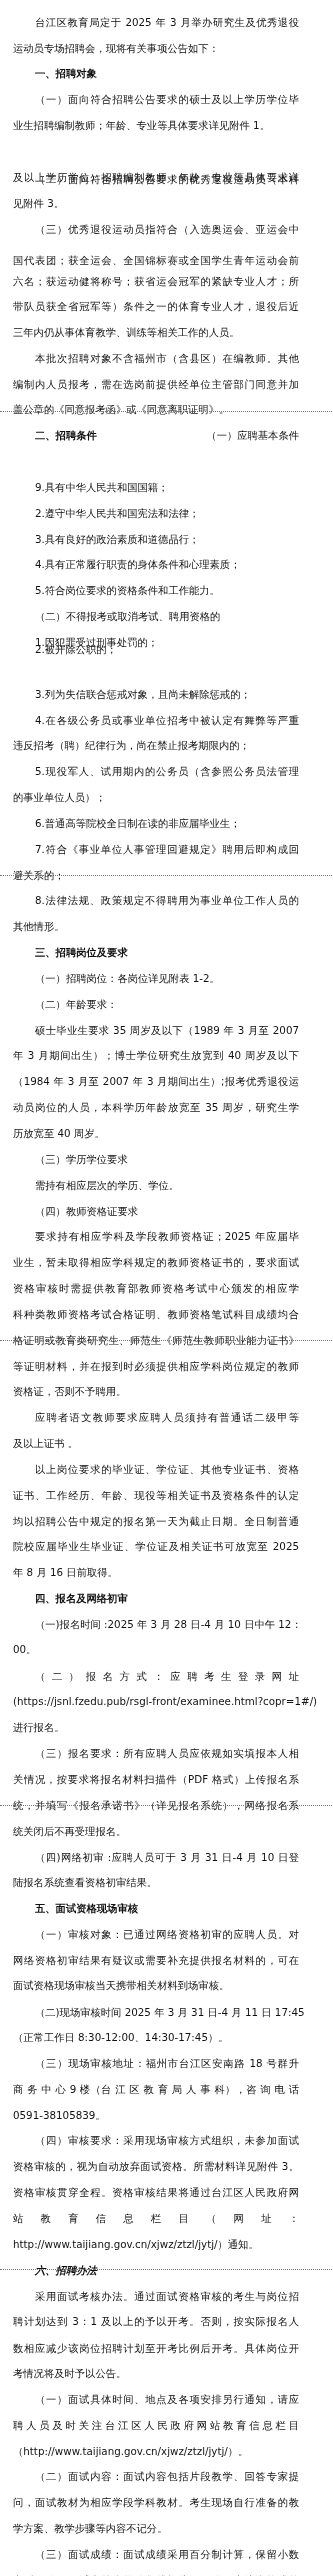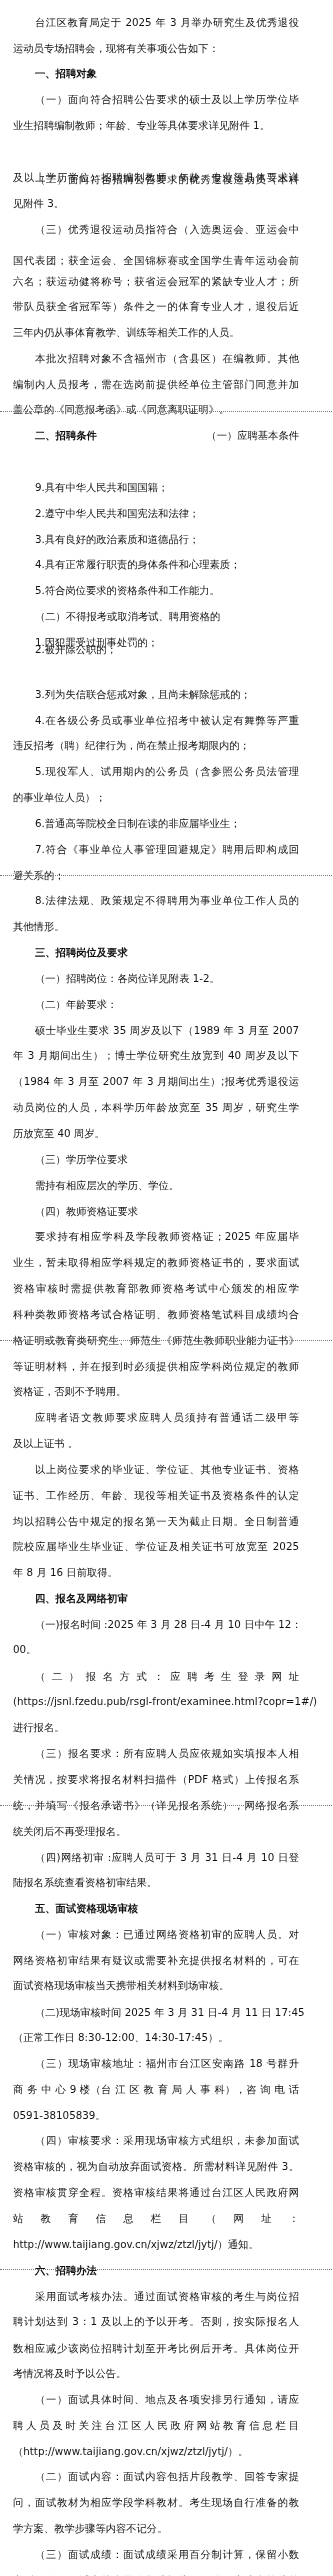--- a/index.html
+++ b/index.html
@@ -98,21 +98,21 @@
     <div class="line indent just" style="top: 2005px;">（二)现场审核时间 2025 年 3 月 31 日-4 月 11 日 17:45</div>
     <div class="line" style="top: 2030px;">（正常工作日 8:30-12:00、14:30-17:45）。</div>
     <div class="line indent just" style="top: 2056px;">（三）现场审核地址：福州市台江区安南路 18 号群升</div>
     <div class="line just" style="top: 2082px;">商 务 中 心 9 楼（台 江 区 教 育 局 人 事 科），咨 询 电 话</div>
     <div class="line" style="top: 2108px;">0591-38105839。</div>
     <div class="line indent just" style="top: 2133px;">（四）审核要求：采用现场审核方式组织，未参加面试</div>
     <div class="line just" style="top: 2159px;">资格审核的，视为自动放弃面试资格。所需材料详见附件 3。</div>
     <div class="line just" style="top: 2185px;">资格审核贯穿全程。资格审核结果将通过台江区人民政府网</div>
     <div class="line just" style="top: 2211px;">站 教 育 信 息 栏 目 （ 网 址 ：</div>
     <div class="line" style="top: 2237px;">http://www.taijiang.gov.cn/xjwz/ztzl/jytj/）通知。</div>
-    <div class="line indent head" style="top: 2263px;">六、招聘办法</div>
+    <div class="line indent head" style="top: 2263px; font-style: italic;">六、招聘办法</div>
     <div class="line indent just" style="top: 2289px;">采用面试考核办法。通过面试资格审核的考生与岗位招</div>
     <div class="line just" style="top: 2314px;">聘计划达到 3：1 及以上的予以开考。否则，按实际报名人</div>
     <div class="line just" style="top: 2341px;">数相应减少该岗位招聘计划至开考比例后开考。具体岗位开</div>
     <div class="line" style="top: 2366px;">考情况将及时予以公告。</div>
     <div class="line indent just" style="top: 2392px;">（一）面试具体时间、地点及各项安排另行通知，请应</div>
     <div class="line just" style="top: 2418px;">聘人员及时关注台江区人民政府网站教育信息栏目</div>
     <div class="line" style="top: 2444px;">（http://www.taijiang.gov.cn/xjwz/ztzl/jytj/）。</div>
     <div class="line indent just" style="top: 2469px;">（二）面试内容：面试内容包括片段教学、回答专家提</div>
     <div class="line just" style="top: 2495px;">问，面试教材为相应学段学科教材。考生现场自行准备的教</div>
     <div class="line" style="top: 2521px;">学方案、教学步骤等内容不记分。</div>

